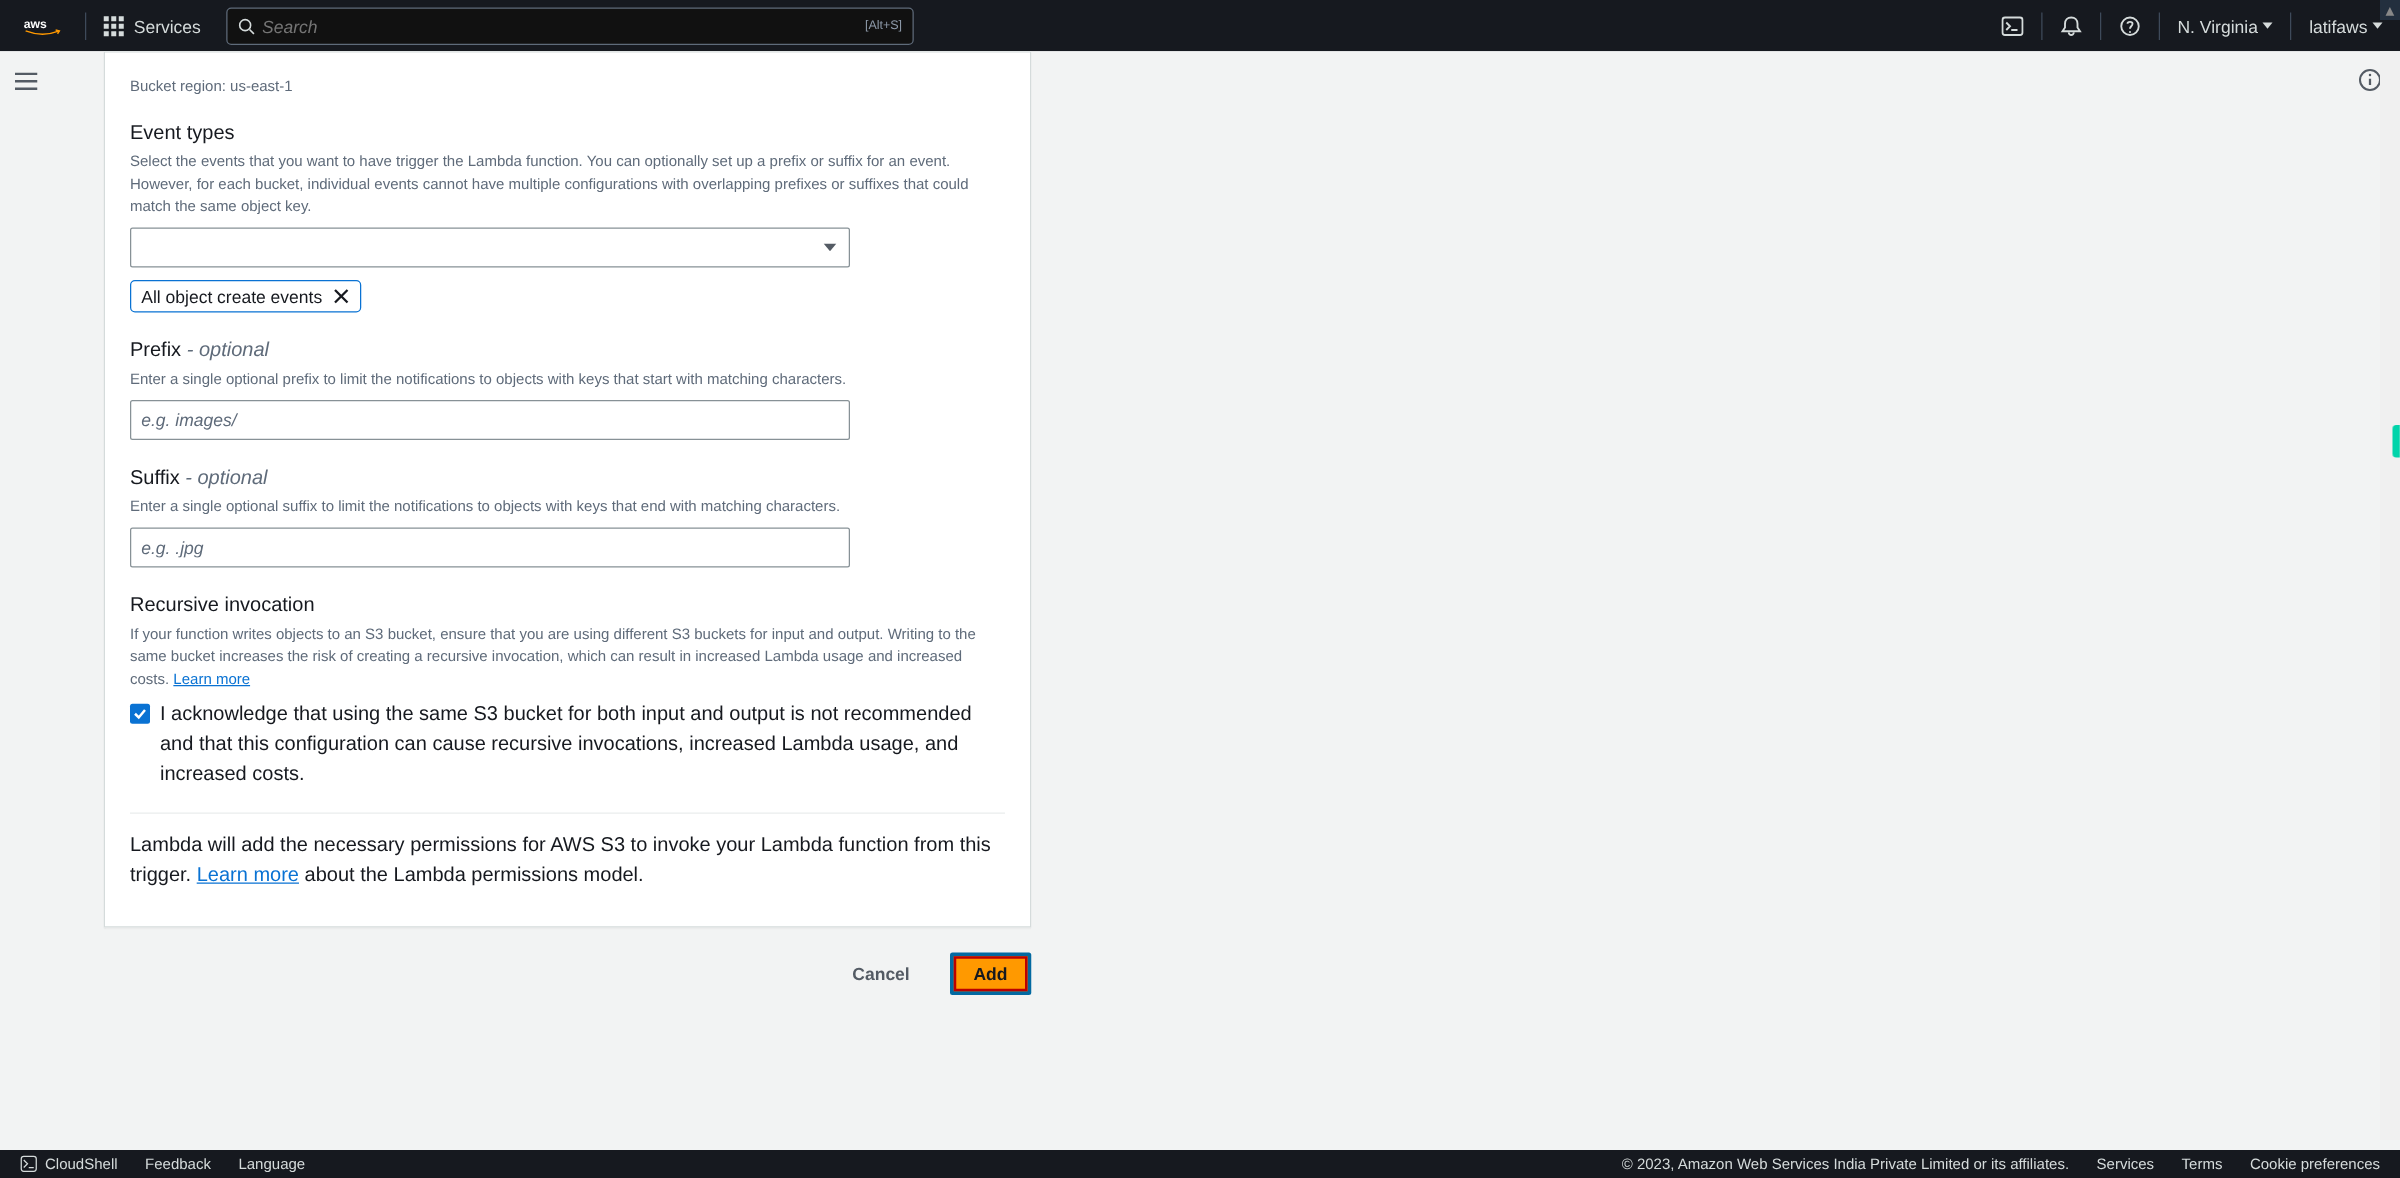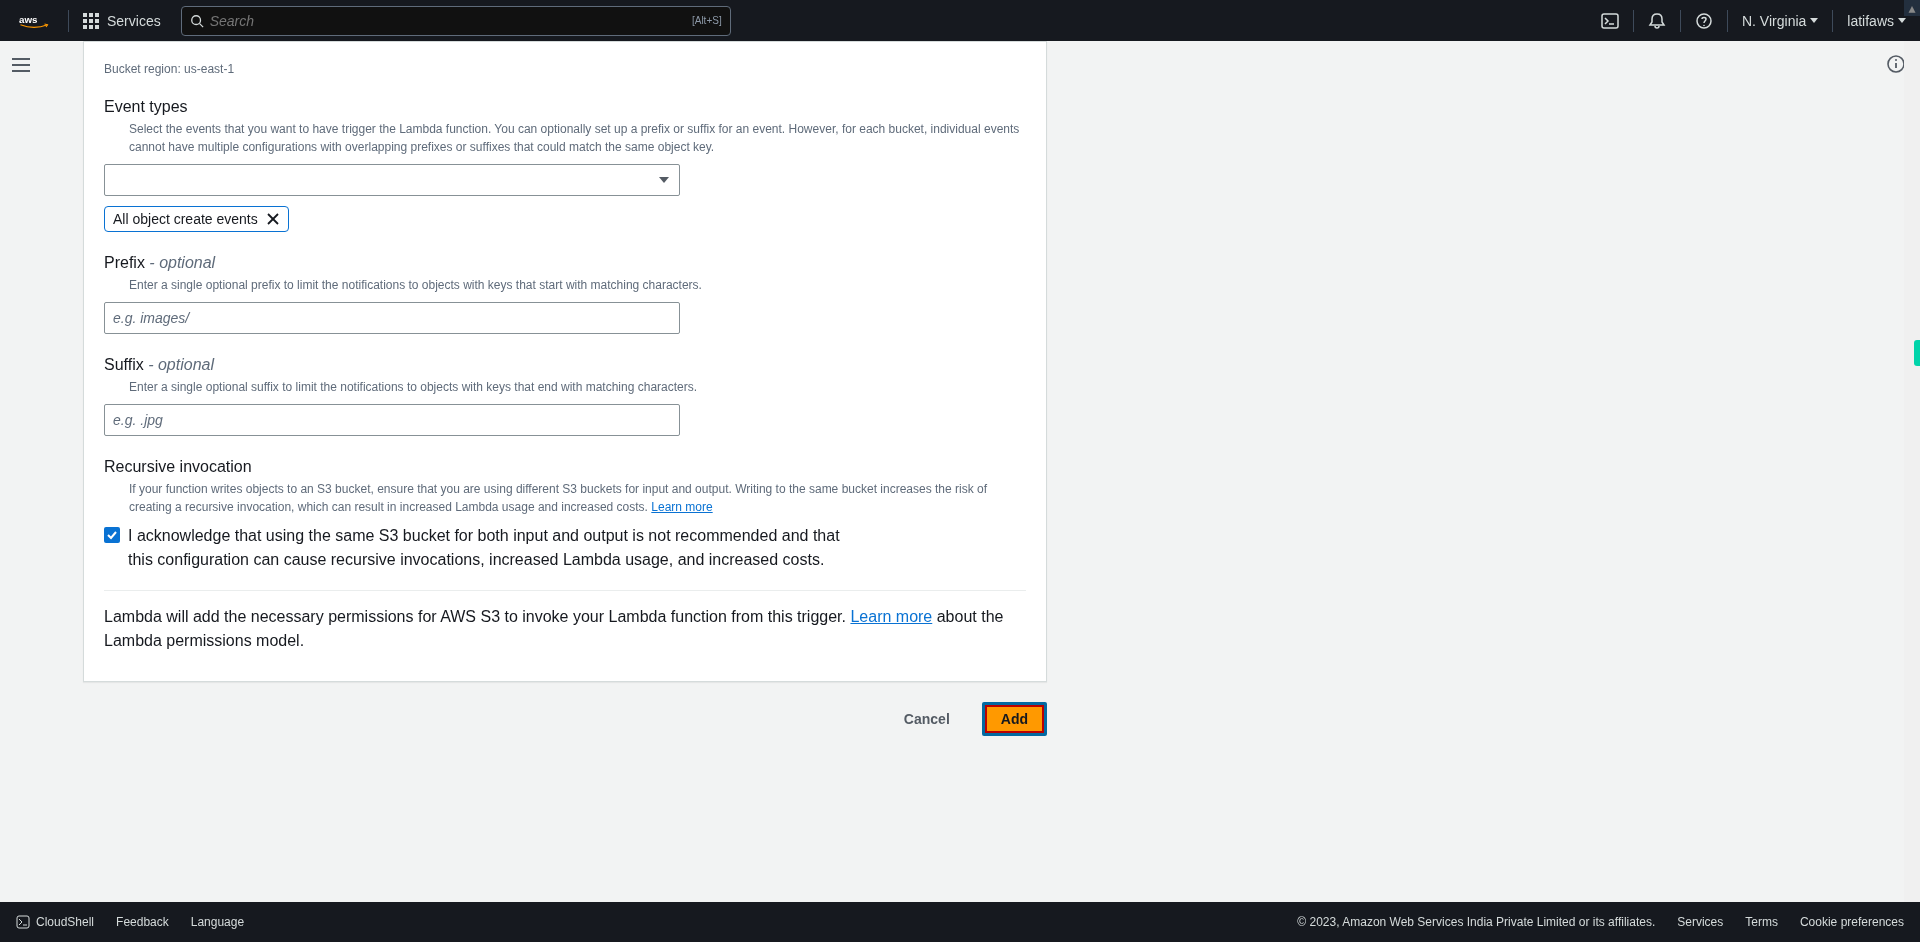--- a/index.html
+++ b/index.html
@@ -23,28 +23,28 @@
 .scroll-up-indicator { position: absolute; right: 0; top: 0; width: 16px; height: 16px; display:flex; align-items:center; justify-content:center; color:#888; background:#232f3e; }
 
 
 .side-hamburger { position: absolute; left: 8px; top: 54px; cursor: pointer; padding: 4px; }
 
 
 .info-right { position: absolute; right: 14px; top: 54px; cursor: pointer; }
 
 
 .main-area { position: absolute; left: 45px; top: 41px; right: 12px; bottom: 30px; overflow-y: auto; }
-.panel-container { width: 964px; margin-left: 38px; }
+.panel-container { width: 742px; margin-left: 38px; }
 .panel { background: #fff; border: 1px solid #d5dbdb; box-shadow: 0 1px 1px rgba(0,0,0,0.05); padding: 20px 20px 28px 20px; position: relative; }
 .panel-inner { }
 
 .field { margin-bottom: 22px; }
 .field-label-row { font-size: 16px; color: #16191f; margin-bottom: 4px; }
 .field-label-optional { font-style: italic; color: #5f6b7a; font-weight: normal; }
-.field-desc { font-size: 12px; color: #5f6b7a; line-height: 1.5; margin-bottom: 8px; margin-left: 25px; }
+.field-desc { font-size: 12px; color: #5f6b7a; line-height: 1.5; margin-bottom: 8px; }
 
 .select-box { width: 576px; height: 32px; border: 1px solid #879196; border-radius: 2px; display: flex; align-items: center; justify-content: flex-end; padding: 0 10px; cursor: pointer; background: #fff; }
 .dropdown-caret { width: 0; height: 0; border-left: 5px solid transparent; border-right: 5px solid transparent; border-top: 6px solid #545b64; }
 
 .tag-chip { display: inline-flex; align-items: center; border: 1px solid #0972d3; color: #0972d3; border-radius: 4px; padding: 4px 8px; margin-top: 10px; font-size: 14px; gap: 8px; justify-content: flex-end; }
 .tag-chip-text { color: #16191f; }
 .tag-x { cursor: pointer; display: flex; }
 
 .text-input { width: 576px; height: 32px; border: 1px solid #879196; border-radius: 2px; padding: 0 8px; font-size: 14px; font-style: italic; color: #5f6b7a; outline: none; }
 .text-input::placeholder { color: #5f6b7a; font-style: italic; }
@@ -61,21 +61,21 @@
 .perm-text { font-size: 16px; line-height: 1.5; }
 
 .button-row { display: flex; gap: 12px; justify-content: flex-end; margin-top: 20px; margin-bottom: 20px; }
 .btn-cancel { background: transparent; border: none; color: #545b64; font-weight: 700; font-size: 14px; padding: 8px 20px; cursor: pointer; }
 .btn-add-wrap { background: #0369a1; padding: 3px; border-radius: 2px; }
 .btn-add { background: #ff9900; border: 2px solid #b00; color: #16191f; font-weight: 700; font-size: 14px; padding: 4px 14px; cursor: pointer; }
 
 .bucket-region-line { font-size: 12px; color: #5f6b7a; margin-bottom: 22px; }
 
 
-.footer { position: fixed; bottom: 0; left: 0; right: 0; height: 40px; background: #16191f; color: #d5dbdb; display: flex; align-items: center; font-size: 12px; padding: 0 16px; }
+.footer { position: fixed; bottom: 0; left: 0; right: 0; height: 22px; background: #16191f; color: #d5dbdb; display: flex; align-items: center; font-size: 12px; padding: 0 16px; }
 .footer-left { display: flex; gap: 22px; align-items: center; }
 .footer-item { cursor: pointer; display: flex; align-items: center; gap: 6px; }
 .footer-right { margin-left: auto; display: flex; gap: 22px; align-items: center; }
 
 
 .scroll-track { position: fixed; right: 0; top: 41px; bottom: 30px; width: 16px; background: #f0f0f0; }
 .scroll-thumb-green { position: absolute; right: 0; width: 6px; height: 26px; background: #00d4aa; top: 340px; border-radius: 3px 0 0 3px; }
 </style>
 </head>
 <body>

